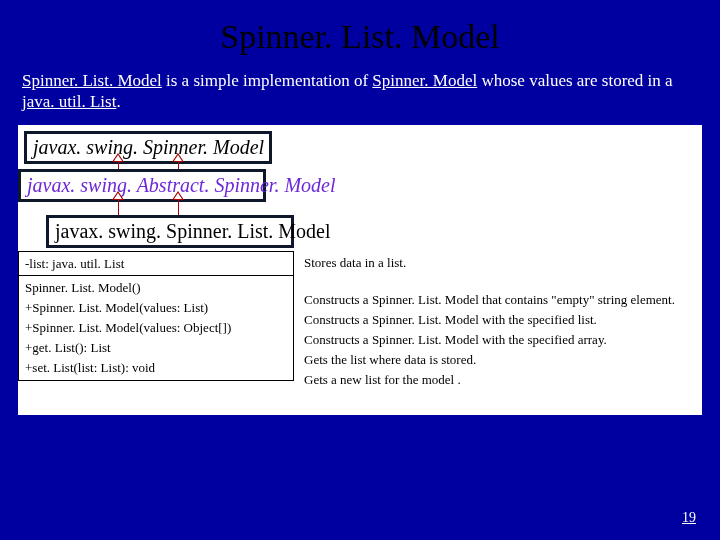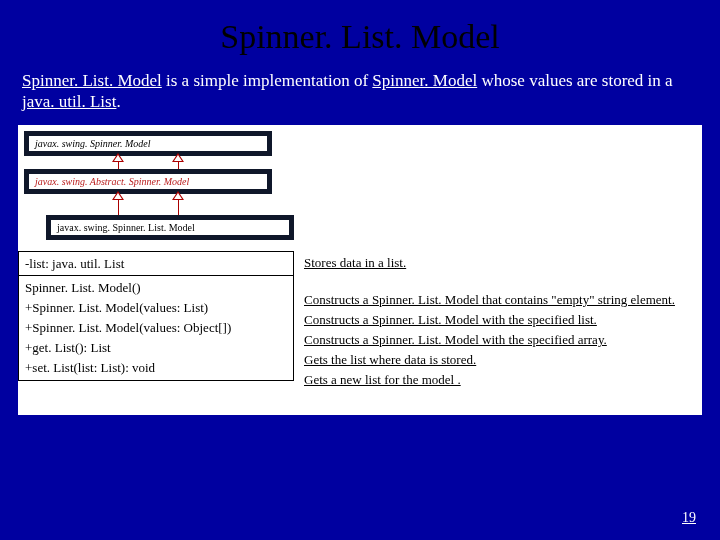--- a/index.html
+++ b/index.html
@@ -30,23 +30,23 @@
   .diagram {
     background: #fff;
     color: #000;
     margin: 0 18px;
     width: 684px;
     height: 290px;
     position: relative;
   }
   .uml-box {
     position: absolute;
-    border: 5px solid #0f172a;
+    border: 3px solid #0f172a;
     background: #fff;
-    font-size: 10px;
+    font-size: 20px;
     padding: 2px 6px;
     white-space: nowrap;
   }
   .uml-box.italic { font-style: italic; }
   .uml-field, .uml-method {
     position: absolute;
     border: 1px solid #000;
     background: #fff;
     font-size: 13px;
     padding: 2px 6px;
@@ -61,21 +61,21 @@
     padding: 2px 6px;
     line-height: 1.55;
   }
   .desc-box {
     position: absolute;
     font-size: 13px;
     color: #000;
     line-height: 1.55;
     padding: 2px 0 2px 8px;
   }
-  .desc-row { white-space: nowrap; text-decoration: underline; }
+  .desc-row { white-space: nowrap; }
   .arrow-tri {
     position: absolute;
     width: 0; height: 0;
     border-left: 6px solid transparent;
     border-right: 6px solid transparent;
     border-bottom: 9px solid #a00;
   }
   .arrow-tri-inner {
     position: absolute;
     width: 0; height: 0;
@@ -113,21 +113,21 @@
 
   <div class="arrow-line" style="left:100px; top:30px; height:14px;"></div>
   <div class="arrow-tri" style="left:94px; top:28px;">
       <div class="arrow-tri-inner"></div>
     </div>
   <div class="arrow-line" style="left:160px; top:30px; height:14px;"></div>
   <div class="arrow-tri" style="left:154px; top:28px;">
       <div class="arrow-tri-inner"></div>
     </div>
 
-  <div class="uml-box italic" style="left:6px; top:44px; width:248px; color:#b91c1c;">javax. swing. Abstract. Spinner. Model</div>
+  <div class="uml-box italic" style="left:0; top:44px; width:248px; color:#6d28d9;">javax. swing. Abstract. Spinner. Model</div>
 
   <div class="arrow-line" style="left:100px; top:68px; height:22px;"></div>
   <div class="arrow-tri" style="left:94px; top:66px;">
       <div class="arrow-tri-inner"></div>
     </div>
   <div class="arrow-line" style="left:160px; top:68px; height:22px;"></div>
   <div class="arrow-tri" style="left:154px; top:66px;">
       <div class="arrow-tri-inner"></div>
     </div>
 

